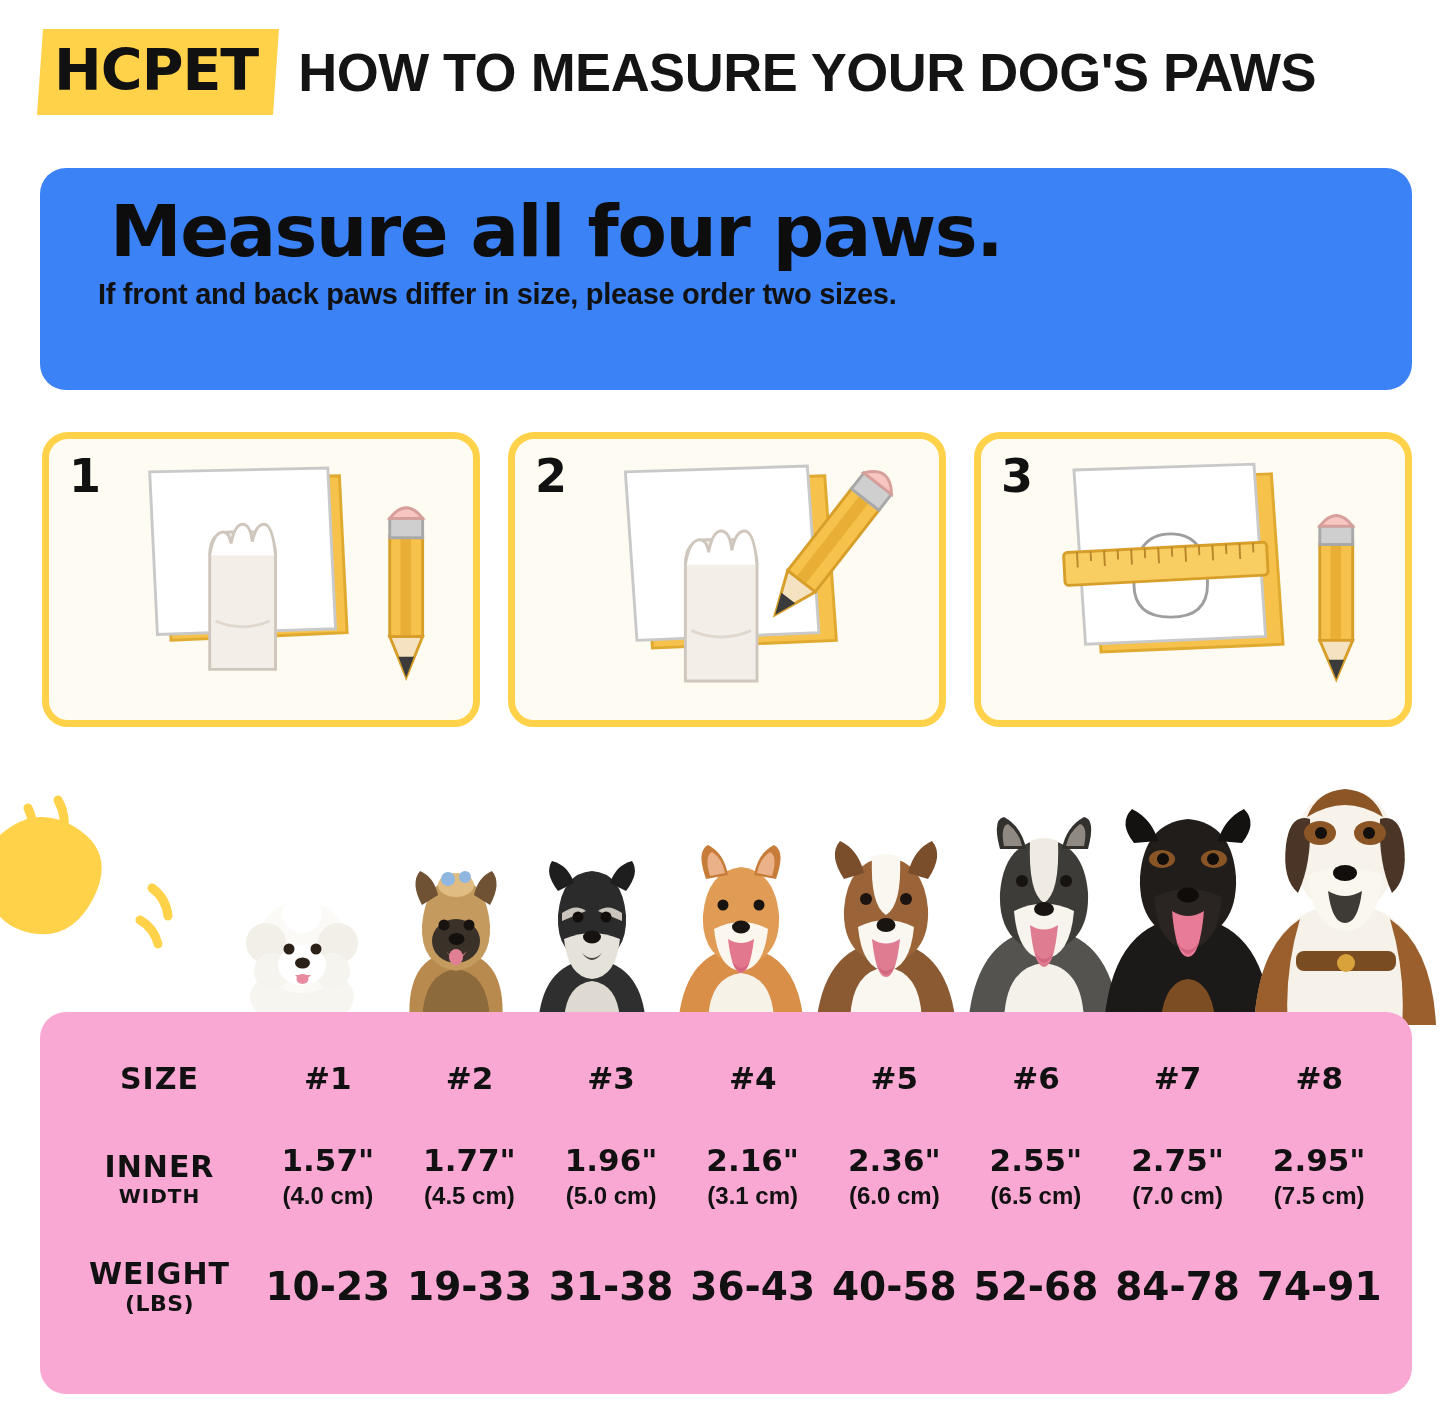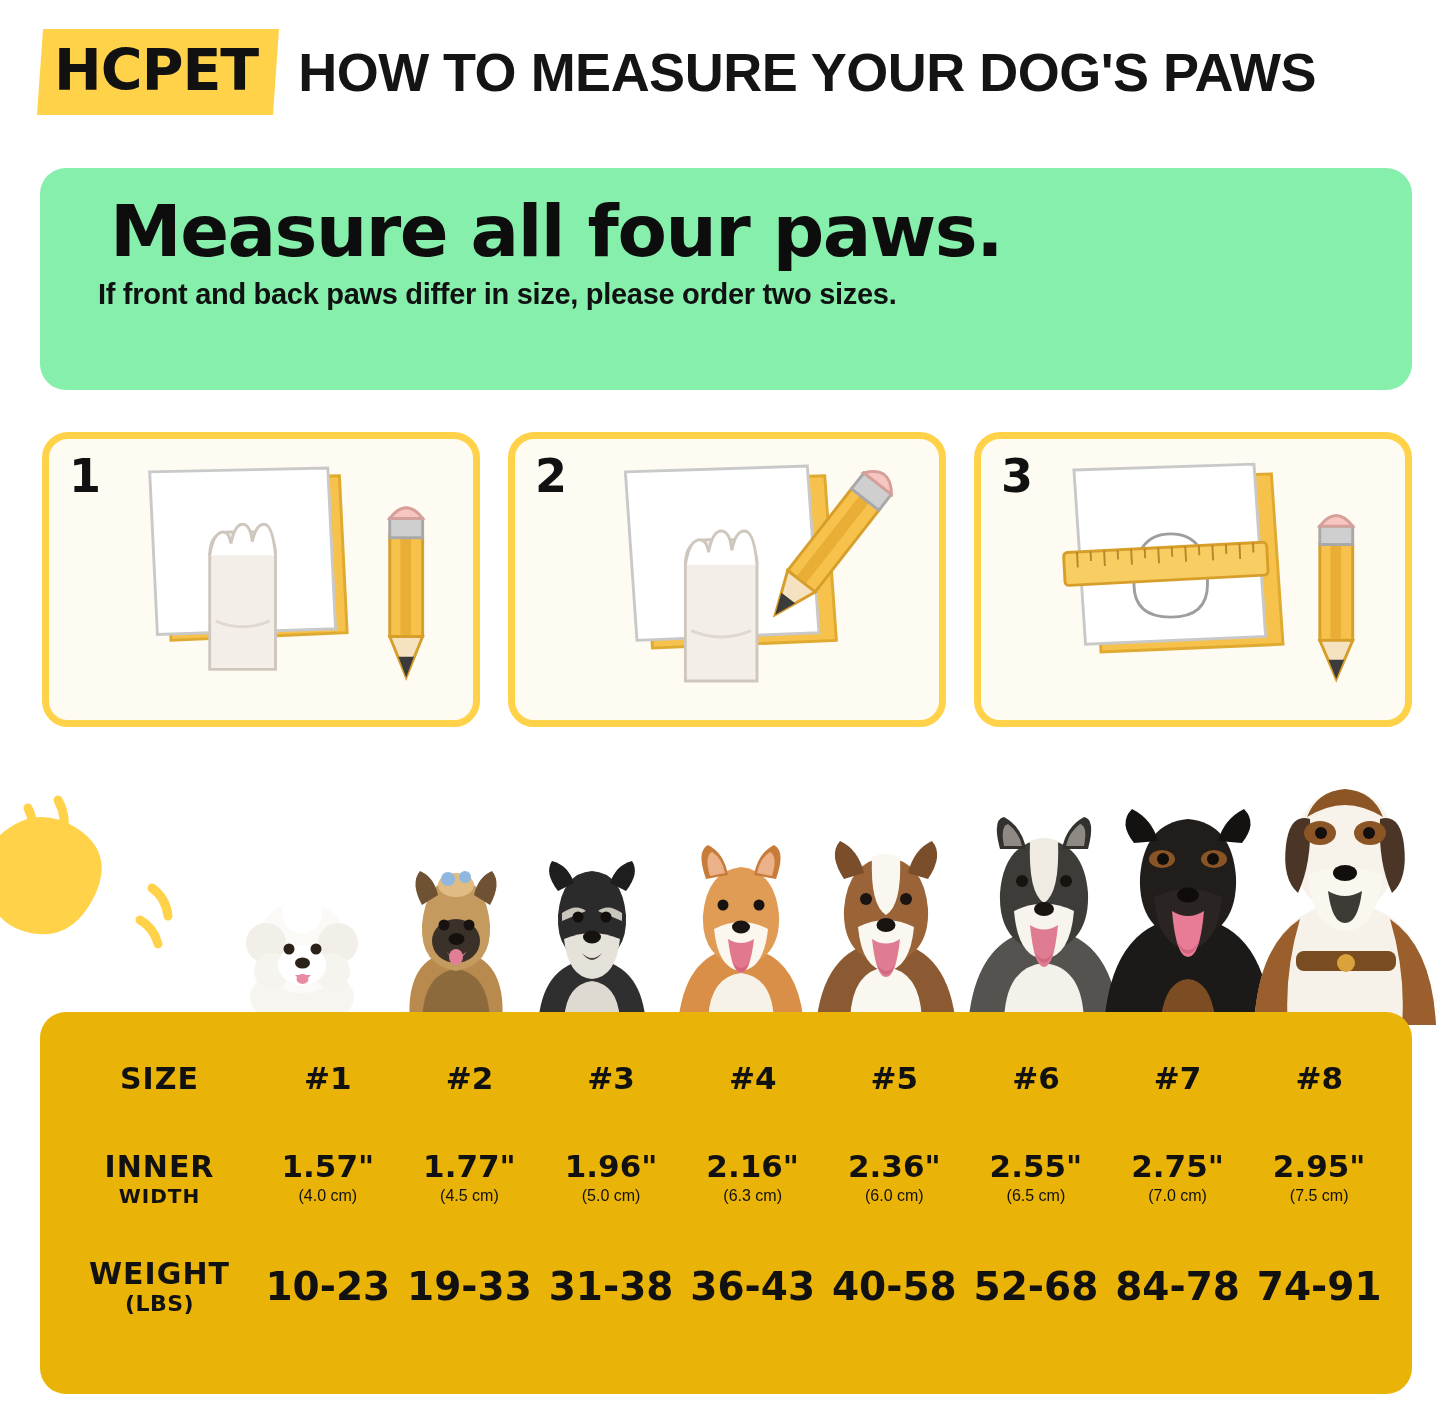--- a/index.html
+++ b/index.html
@@ -48,21 +48,21 @@
     color: #141414;
     white-space: nowrap;
   }
 
   
   .measure-banner {
     position: absolute;
     top: 168px; left: 40px;
     width: 1372px;
     height: 222px;
-    background: #86efac;
+    background: #3b82f6;
     border-radius: 26px;
     padding: 26px 40px 20px 70px;
   }
   .measure-headline {
     font-family: "DejaVu Sans", sans-serif;
     font-weight: bold;
     font-size: 72px;
     line-height: 1.05;
     letter-spacing: -1.5px;
     color: #0d0d0d;
@@ -119,21 +119,21 @@
     bottom: 0;
   }
   .dog svg { display: block; }
 
   
   .size-table {
     position: absolute;
     top: 1012px; left: 40px;
     width: 1372px;
     height: 382px;
-    background: #eab308;
+    background: #f9a8d4;
     border-radius: 26px;
     padding: 26px 22px 18px 22px;
   }
   table.sz {
     width: 100%;
     border-collapse: collapse;
     table-layout: fixed;
   }
   table.sz td, table.sz th {
     text-align: center;
@@ -164,22 +164,22 @@
   }
   .w-main {
     font-family: "DejaVu Sans", sans-serif;
     font-weight: bold;
     font-size: 31px;
     color: #111;
     line-height: 1.15;
   }
   .w-sub {
     font-family: "Liberation Sans", sans-serif;
-    font-weight: normal;
-    font-size: 16px;
+    font-weight: bold;
+    font-size: 24px;
     color: #111;
     line-height: 1.4;
   }
   .wt-cell {
     font-family: "DejaVu Sans", sans-serif;
     font-weight: bold;
     font-size: 39px;
     color: #111;
     height: 96px;
   }
@@ -477,21 +477,21 @@
         <td>
           <div class="w-main">1.77"</div>
           <div class="w-sub">(4.5 cm)</div>
         </td>
         <td>
           <div class="w-main">1.96"</div>
           <div class="w-sub">(5.0 cm)</div>
         </td>
         <td>
           <div class="w-main">2.16"</div>
-          <div class="w-sub">(6.3 cm)</div>
+          <div class="w-sub">(3.1 cm)</div>
         </td>
         <td>
           <div class="w-main">2.36"</div>
           <div class="w-sub">(6.0 cm)</div>
         </td>
         <td>
           <div class="w-main">2.55"</div>
           <div class="w-sub">(6.5 cm)</div>
         </td>
         <td>

